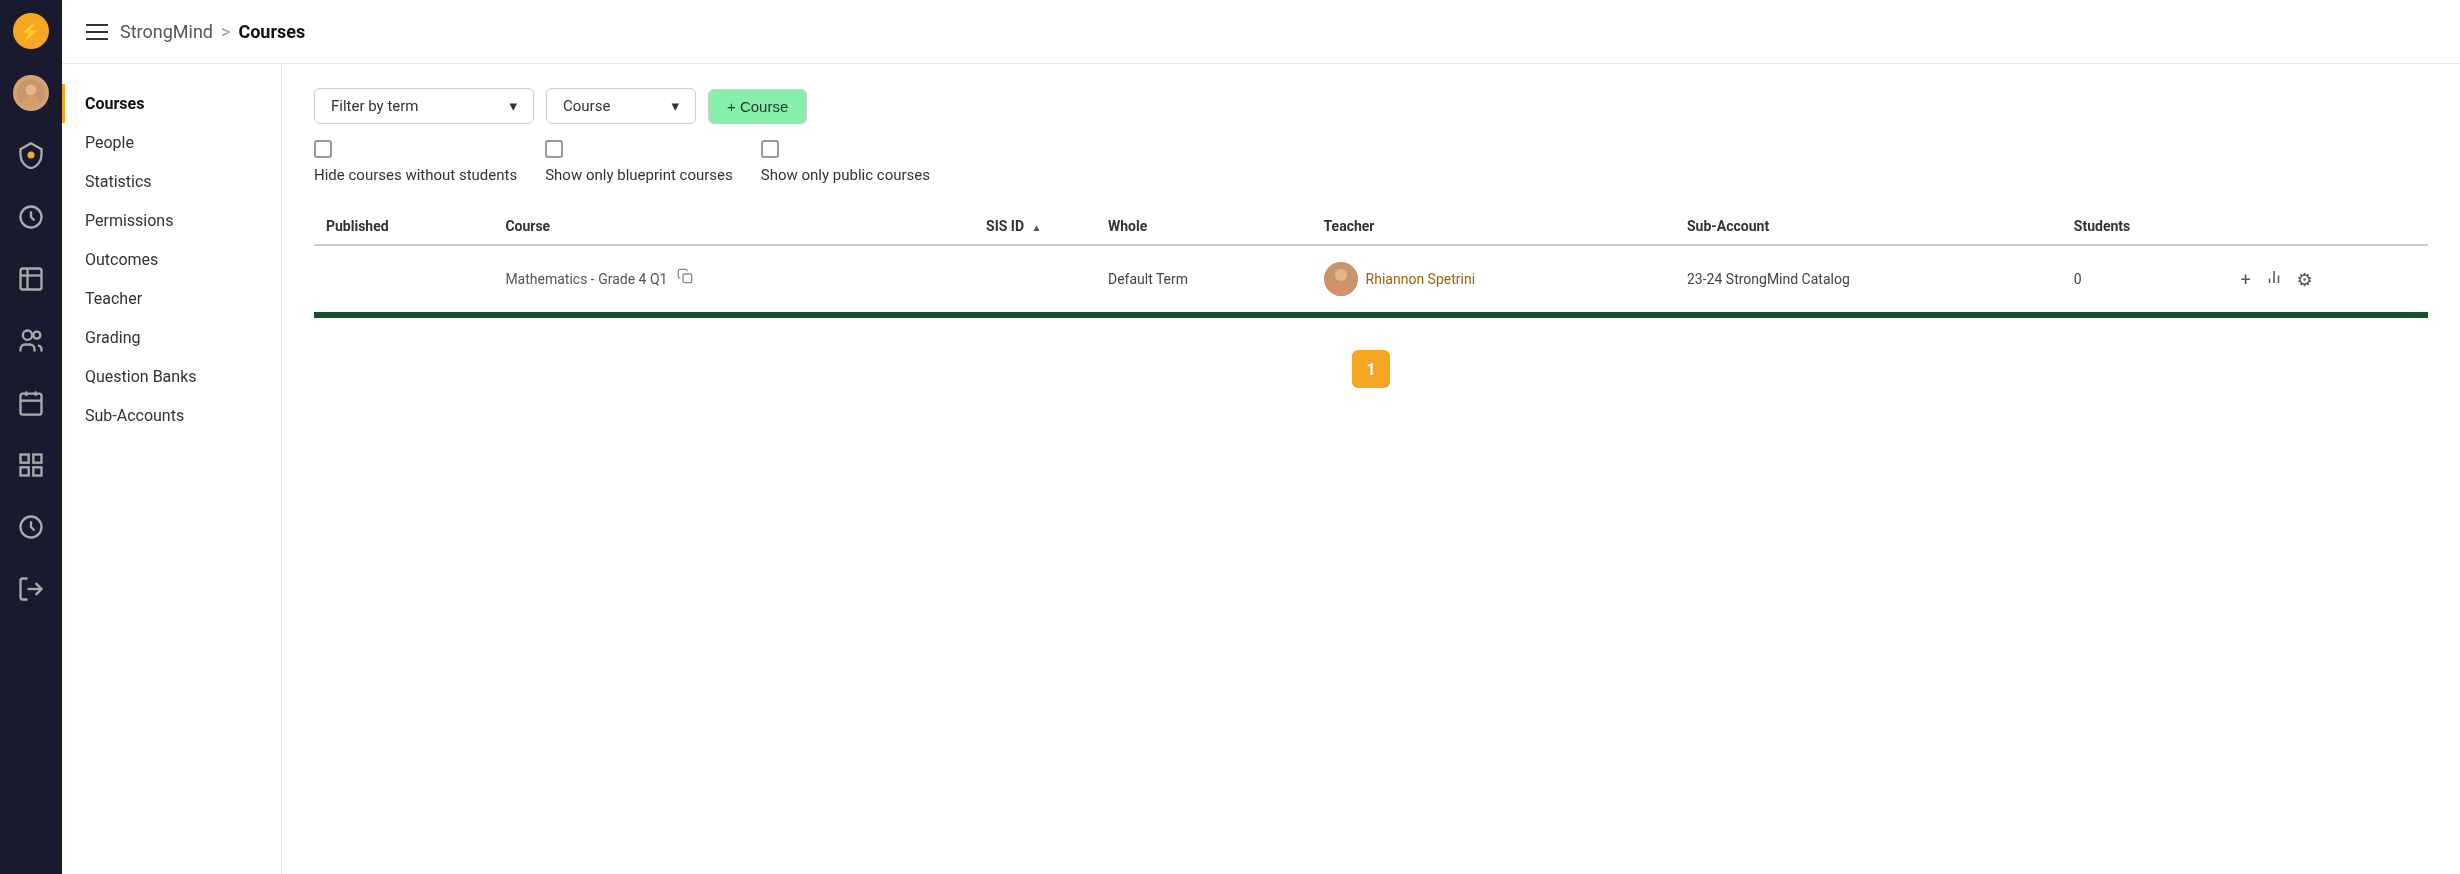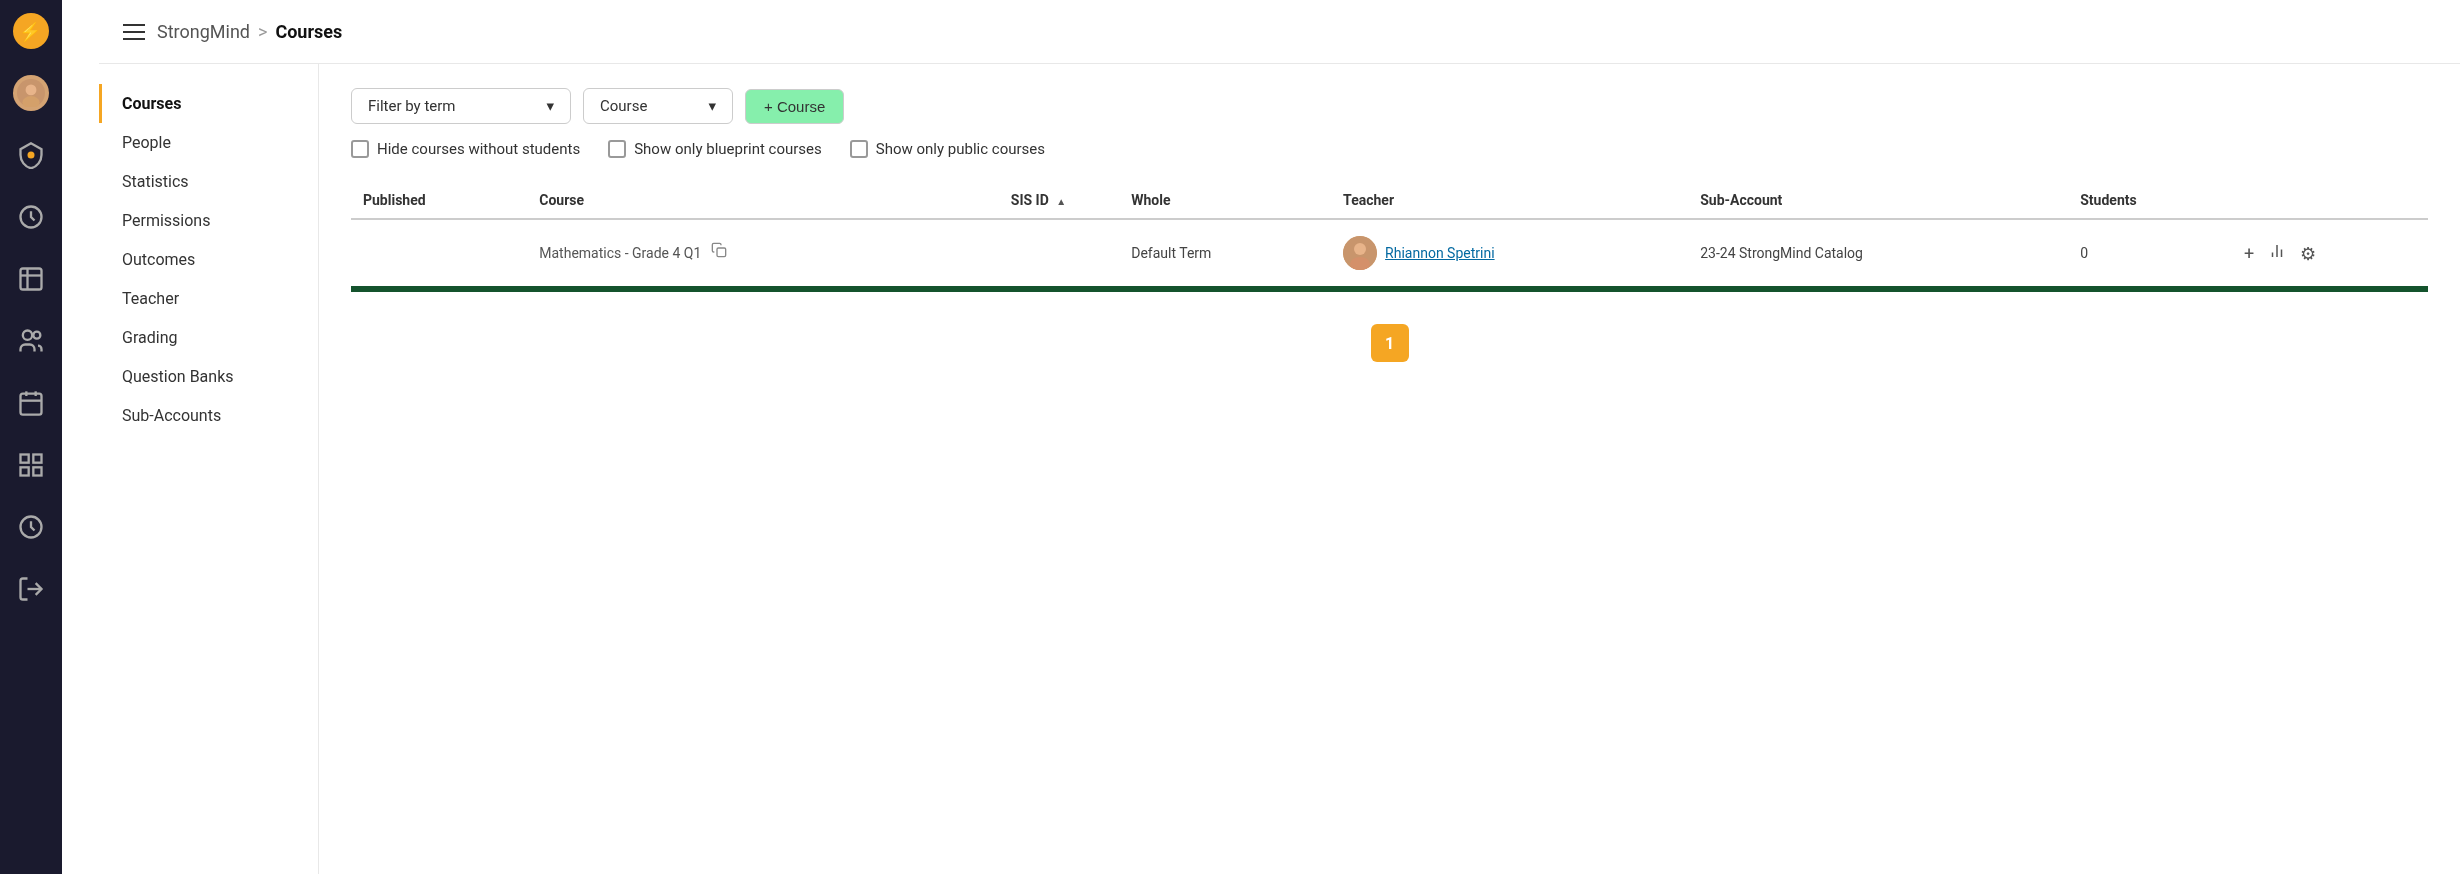--- a/index.html
+++ b/index.html
@@ -46,21 +46,20 @@
       overflow: hidden;
       display: flex; align-items: center; justify-content: center;
     }
 
     
     .main-content {
       flex: 1;
       display: flex;
       flex-direction: column;
       overflow: hidden;
-      padding-left: 37px;
     }
 
     
     .top-bar {
       display: flex;
       align-items: center;
       padding: 0 24px;
       height: 64px;
       border-bottom: 1px solid #e8e8e8;
       gap: 12px;
@@ -165,20 +164,21 @@
       gap: 28px;
       margin-bottom: 24px;
     }
     .checkbox-item {
       display: flex;
       align-items: flex-start;
       gap: 8px;
       font-size: 15px;
       color: #333;
       cursor: pointer;
+      flex-direction: column;
     }
     .checkbox-box {
       width: 18px; height: 18px;
       border: 2px solid #999;
       border-radius: 3px;
       background: #fff;
       flex-shrink: 0;
     }
 
     
@@ -207,21 +207,21 @@
     .copy-icon { display: inline-flex; align-items: center; margin-left: 6px; cursor: pointer; color: #888; }
     .teacher-cell { display: flex; align-items: center; gap: 8px; }
     .teacher-avatar {
       width: 34px; height: 34px;
       border-radius: 50%;
       background: #d4a373;
       flex-shrink: 0;
       display: flex; align-items: center; justify-content: center;
       overflow: hidden;
     }
-    .teacher-name { color: #0369a1; text-decoration: underline; cursor: pointer; font-size: 14px; }
+    .teacher-name { color: #a16207; cursor: pointer; font-size: 14px; }
     .actions-cell { display: flex; align-items: center; gap: 14px; color: #555; }
     .action-btn { cursor: pointer; font-size: 18px; color: #555; }
 
     
     .pagination {
       display: flex;
       justify-content: center;
       margin-top: 32px;
     }
     .page-num {

